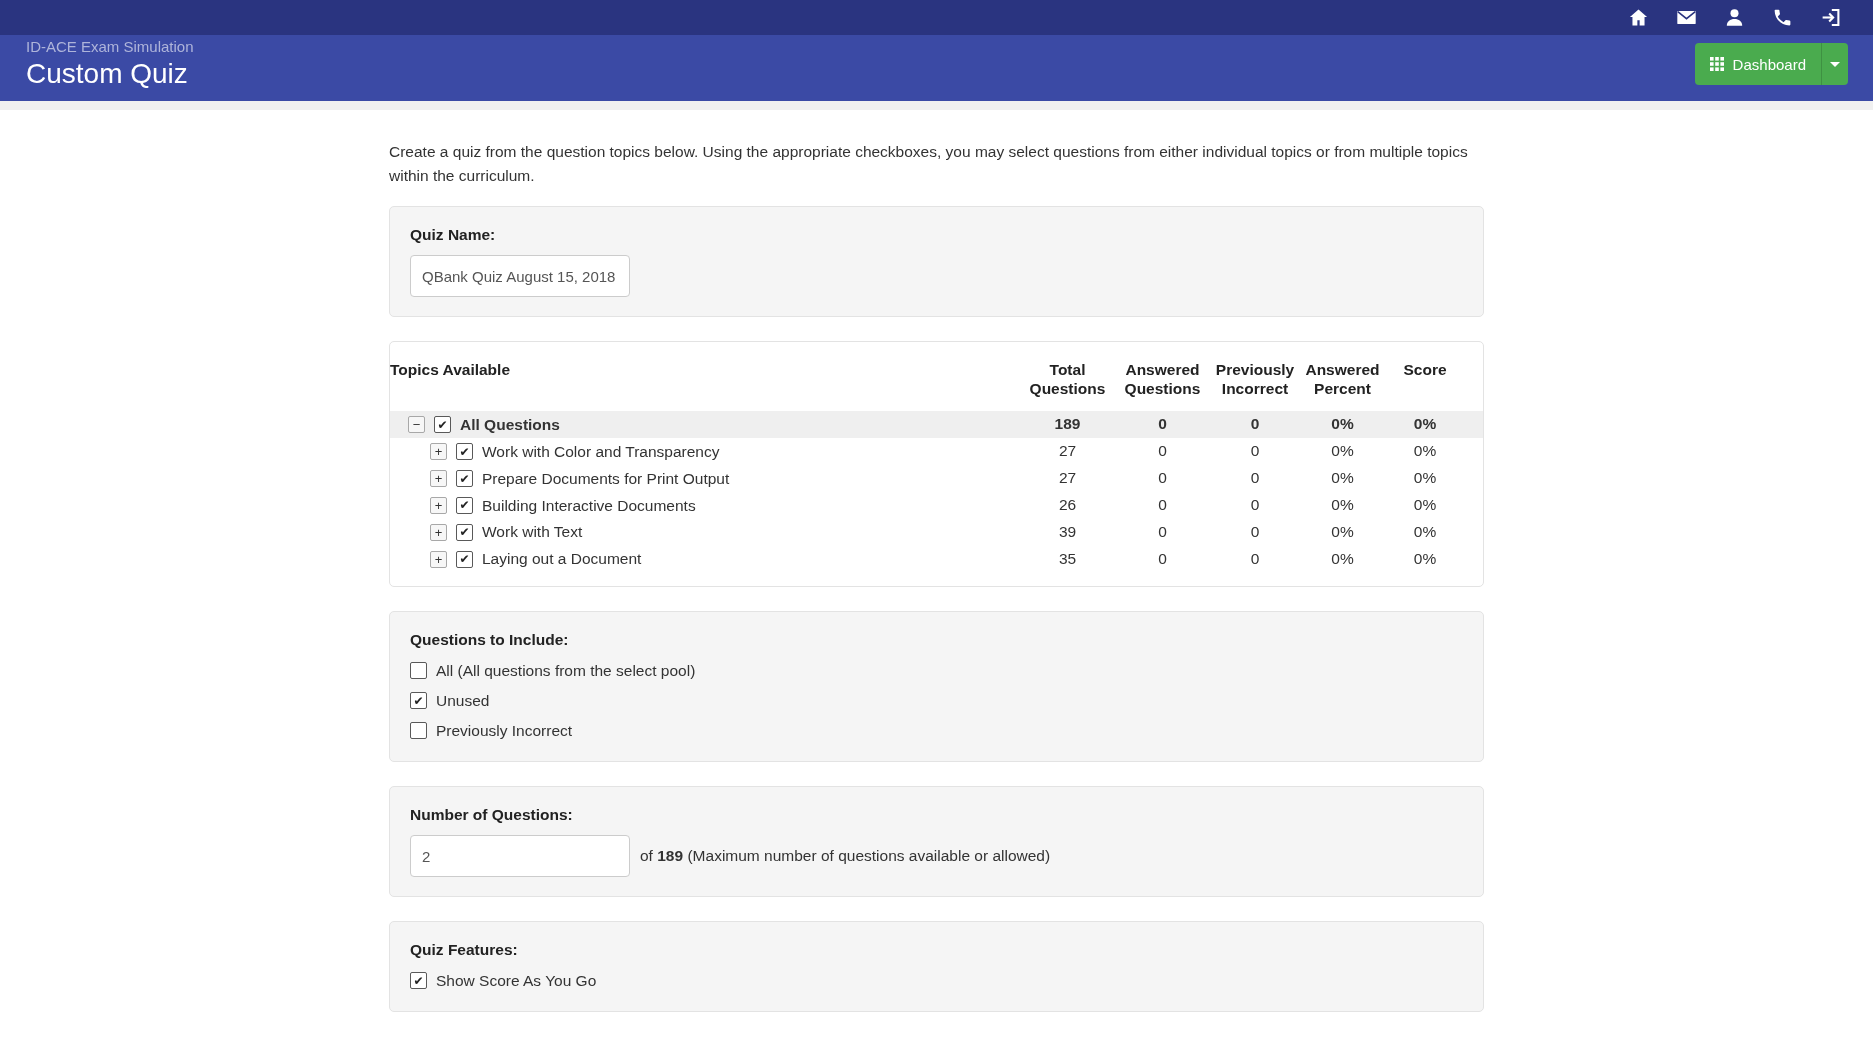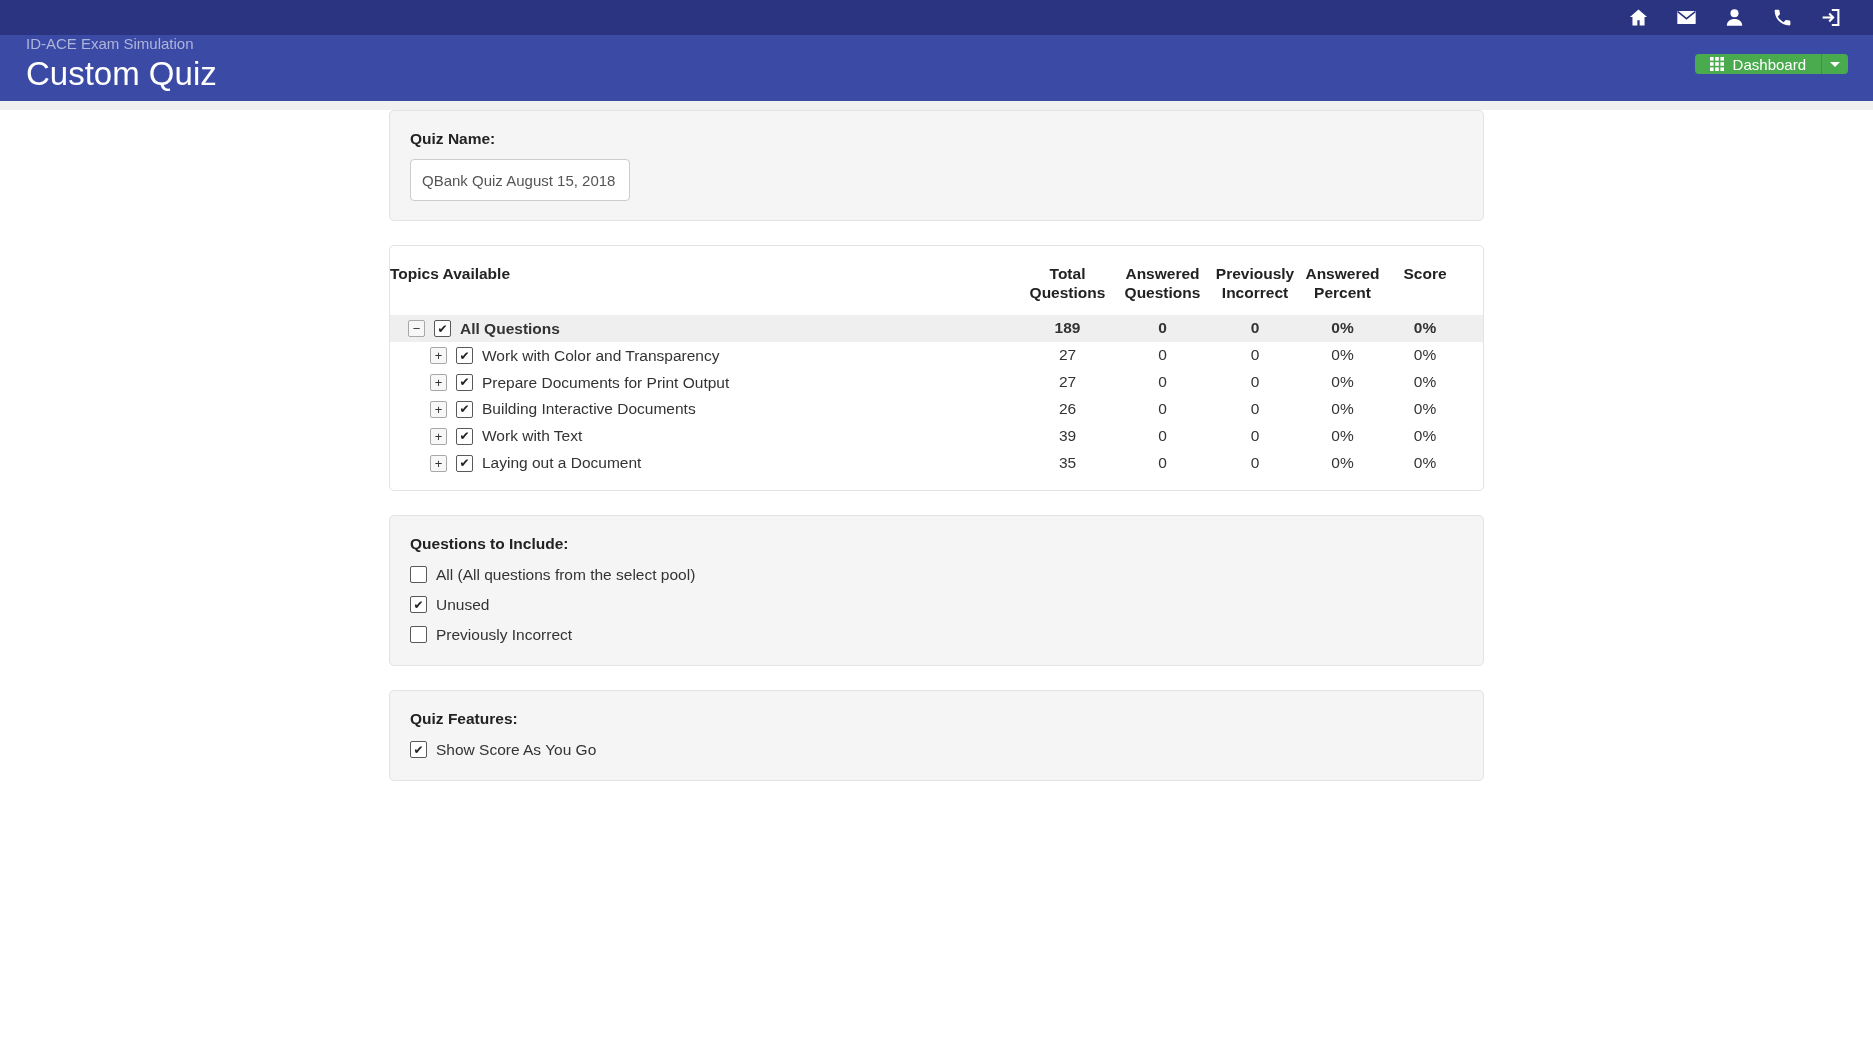--- a/index.html
+++ b/index.html
@@ -26,23 +26,23 @@
   
   .header {
     height: 66px;
     background: #3b4aa5;
     display: flex;
     align-items: center;
     justify-content: space-between;
     padding: 0 25px 8px 26px;
   }
   .app-title { color: #aeb4da; font-size: 15px; margin-bottom: 3px; }
-  .page-title { color: #ffffff; font-size: 33px; font-weight: normal; }
-
-  .btn-group { display: flex; height: 20px; }
+  .page-title { color: #ffffff; font-size: 28px; font-weight: normal; }
+
+  .btn-group { display: flex; height: 42px; }
   .dash-main {
     background: #4aab4e;
     color: #fff;
     border: none;
     border-radius: 4px 0 0 4px;
     font-family: inherit;
     font-size: 15px;
     display: flex;
     align-items: center;
     gap: 9px;
@@ -242,20 +242,21 @@
     <button class="dash-caret">
       <span class="caret-down"></span>
     </button>
   </div>
 </div>
 
 <div class="gray-strip"></div>
 
 <div class="container">
 
+  <p class="intro">Create a quiz from the question topics below. Using the appropriate checkboxes, you may select questions from either individual topics or from multiple topics within the curriculum.</p>
 
   <div class="panel gray">
     <div class="panel-label">Quiz Name:</div>
     <input class="text-input" type="text" value="QBank Quiz August 15, 2018" style="">
   </div>
 
   <div class="panel white">
     <table class="topics">
       <colgroup>
         <col>
@@ -363,20 +364,31 @@
     <span class="checkbox">✔</span>
     <span class="option-label">Unused</span>
   </div>
         <div class="check-row">
     <span class="checkbox"></span>
     <span class="option-label">Previously Incorrect</span>
   </div>
       </div>
   </div>
 
+  <div class="panel gray">
+    <div class="panel-label" style="margin-bottom:11px;">Number of Questions:</div>
+    <div class="noq-row">
+      <input class="text-input" type="text" value="2" style="">
+      <span class="noq-text">
+        <span>of</span>
+        <b>189</b>
+        <span>(Maximum number of questions available or allowed)</span>
+      </span>
+    </div>
+  </div>
 
   <div class="panel gray">
     <div class="panel-label">Quiz Features:</div>
     <div class="check-list" id="qf-options">
         <div class="check-row">
     <span class="checkbox">✔</span>
     <span class="option-label">Show Score As You Go</span>
   </div>
       </div>
   </div>

